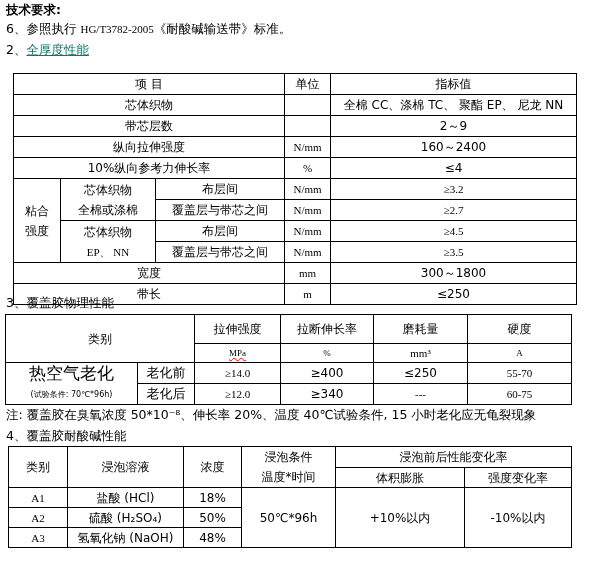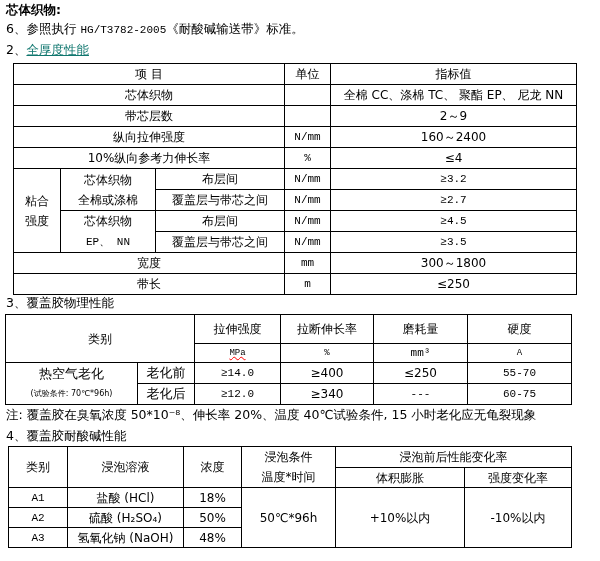--- a/index.html
+++ b/index.html
@@ -3,37 +3,37 @@
 <meta charset="utf-8">
 <style>
   html, body { margin:0; padding:0; background:#ffffff; }
   body { width:600px; height:561px; position:relative; overflow:hidden;
          font-family: "DejaVu Sans", "Liberation Sans", sans-serif; color:#000; font-size:12px; }
   .line { position:absolute; left:6px; white-space:nowrap; font-size:12.5px; line-height:16px; }
   .heading { font-weight:bold; top:2px; }
   .l1 { top:21px; }
   .l2 { top:42px; }
   .red { color:#0f766e; text-decoration:underline; }
-  .mono { font-family: Liberation Mono, monospace; font-size:11px; }
+  .mono { font-family: Liberation Serif, serif; font-size:11px; }
   table { position:absolute; border-collapse:collapse; table-layout:fixed; }
   td { border:1px solid #000; text-align:center; padding:0; font-size:12px; line-height:14px; overflow:hidden; white-space:nowrap; }
-  #t1 { left:13px; top:63px; width:563px; }
+  #t1 { left:13px; top:73px; width:563px; }
   #t1 td { height:20px; }
   #t2 { left:5px; top:314px; width:566px; }
   #t3 { left:8px; top:446px; width:563px; }
   .small { font-size:8px; }
   .wavy { text-decoration: underline wavy #ff0000; }
   .l3 { top:295px; }
   .note { top:407px; }
   .l4 { top:428px; }
 </style>
 </head>
 <body>
 
-<div class="line heading">芯体织物:</div>
+<div class="line heading">技术要求:</div>
 
 <div class="line l1">
   <span>6、参照执行 </span><span class="mono">HG/T3782-2005</span><span>《耐酸碱输送带》标准。</span>
 </div>
 
 <div class="line l2">
   <span>2、</span><span class="red">全厚度性能</span>
 </div>
 
 <table id="t1">
@@ -125,21 +125,21 @@
     <td>磨耗量</td>
     <td>硬度</td>
   </tr>
   <tr style="height:19px">
     <td class="mono wavy" style="font-size:9px">MPa</td>
     <td class="mono" style="font-size:9px">%</td>
     <td class="mono" style="font-size:11px">mm³</td>
     <td class="mono" style="font-size:9px">A</td>
   </tr>
   <tr style="height:21px">
-    <td rowspan="2" style="line-height:18px;"><span style="font-size:13px">热空气老化</span><br><span class="small">(试验条件: 70℃*96h)</span></td>
+    <td rowspan="2" style="line-height:18px;"><span style="font-size:17px">热空气老化</span><br><span class="small">(试验条件: 70℃*96h)</span></td>
     <td style="font-size:13px">老化前</td>
     <td class="mono">≥14.0</td>
     <td>≥400</td>
     <td>≤250</td>
     <td class="mono">55-70</td>
   </tr>
   <tr style="height:21px">
     <td style="font-size:13px">老化后</td>
     <td class="mono">≥12.0</td>
     <td>≥340</td>

